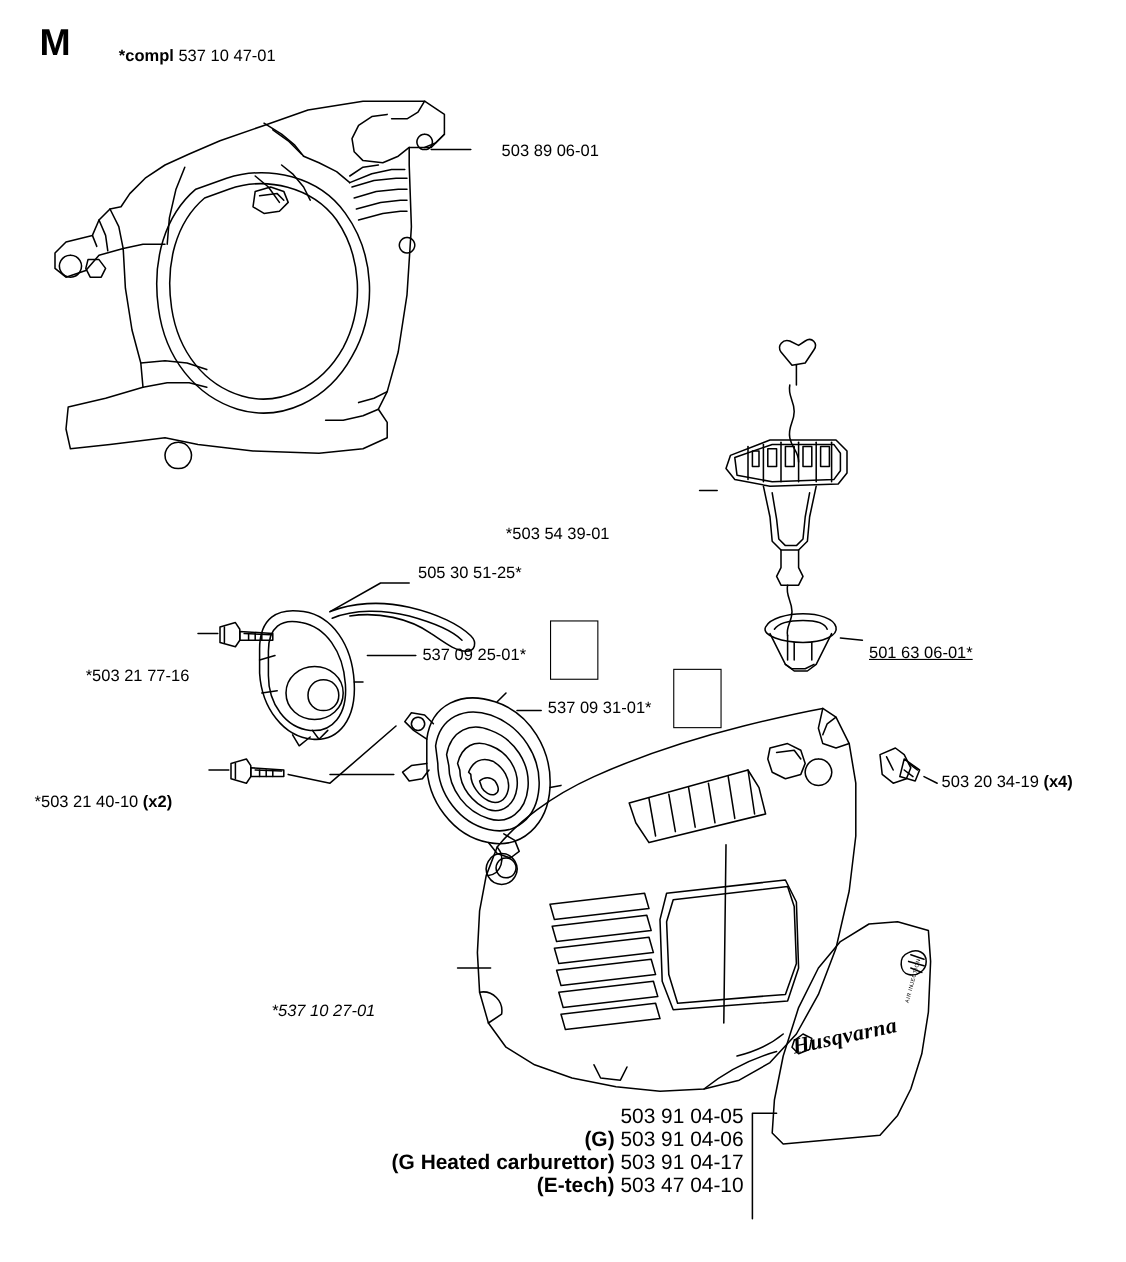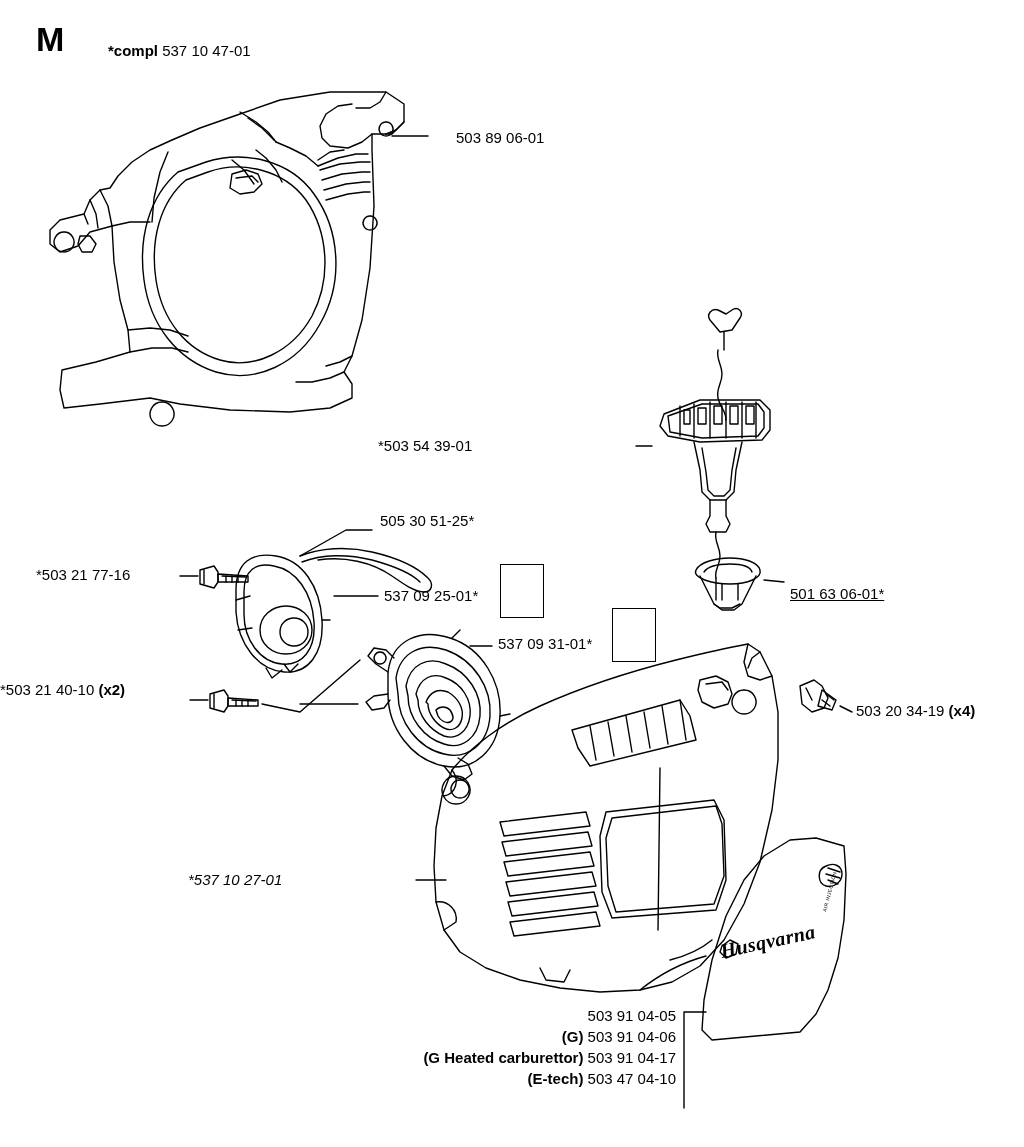--- a/index.html
+++ b/index.html
@@ -40,38 +40,39 @@
   .pn {
     position: absolute;
     font-size: 15px;
     white-space: nowrap;
     line-height: 1.1;
   }
   .pn b {
     font-weight: bold;
   }
   .pn.right {
-    text-align: left;
+    text-align: center;
+    margin-top: 40px;
   }
   svg.art {
     position: absolute;
     left: 0;
     top: 0;
     width: 1024px;
     height: 1147px;
   }
   .tool-box {
     position: absolute;
     border: 1.5px solid #000;
     background: #fff;
     box-sizing: border-box;
   }
   .variant-list {
     position: absolute;
-    font-size: 15px;
+    font-size: 19px;
     line-height: 21px;
     text-align: right;
     white-space: nowrap;
   }
   .variant-list .pre {
     font-weight: bold;
   }
   .husq-text {
     font-family: "Liberation Serif", serif;
     font-weight: bold;

